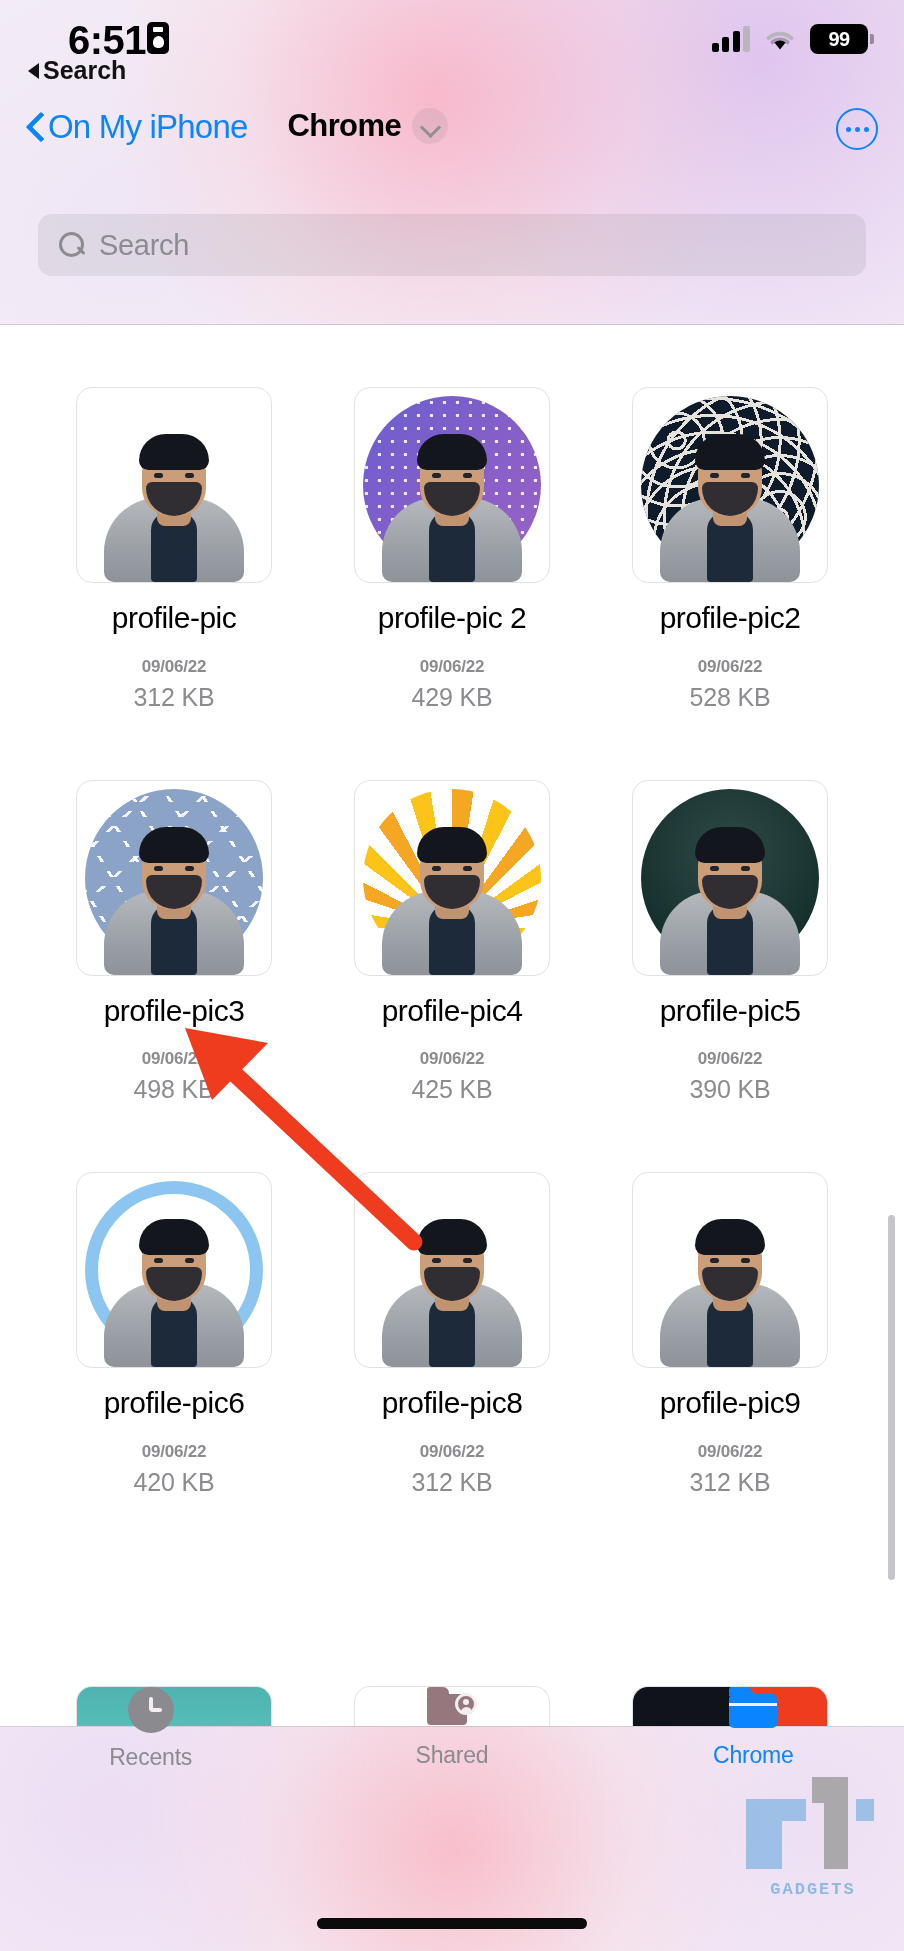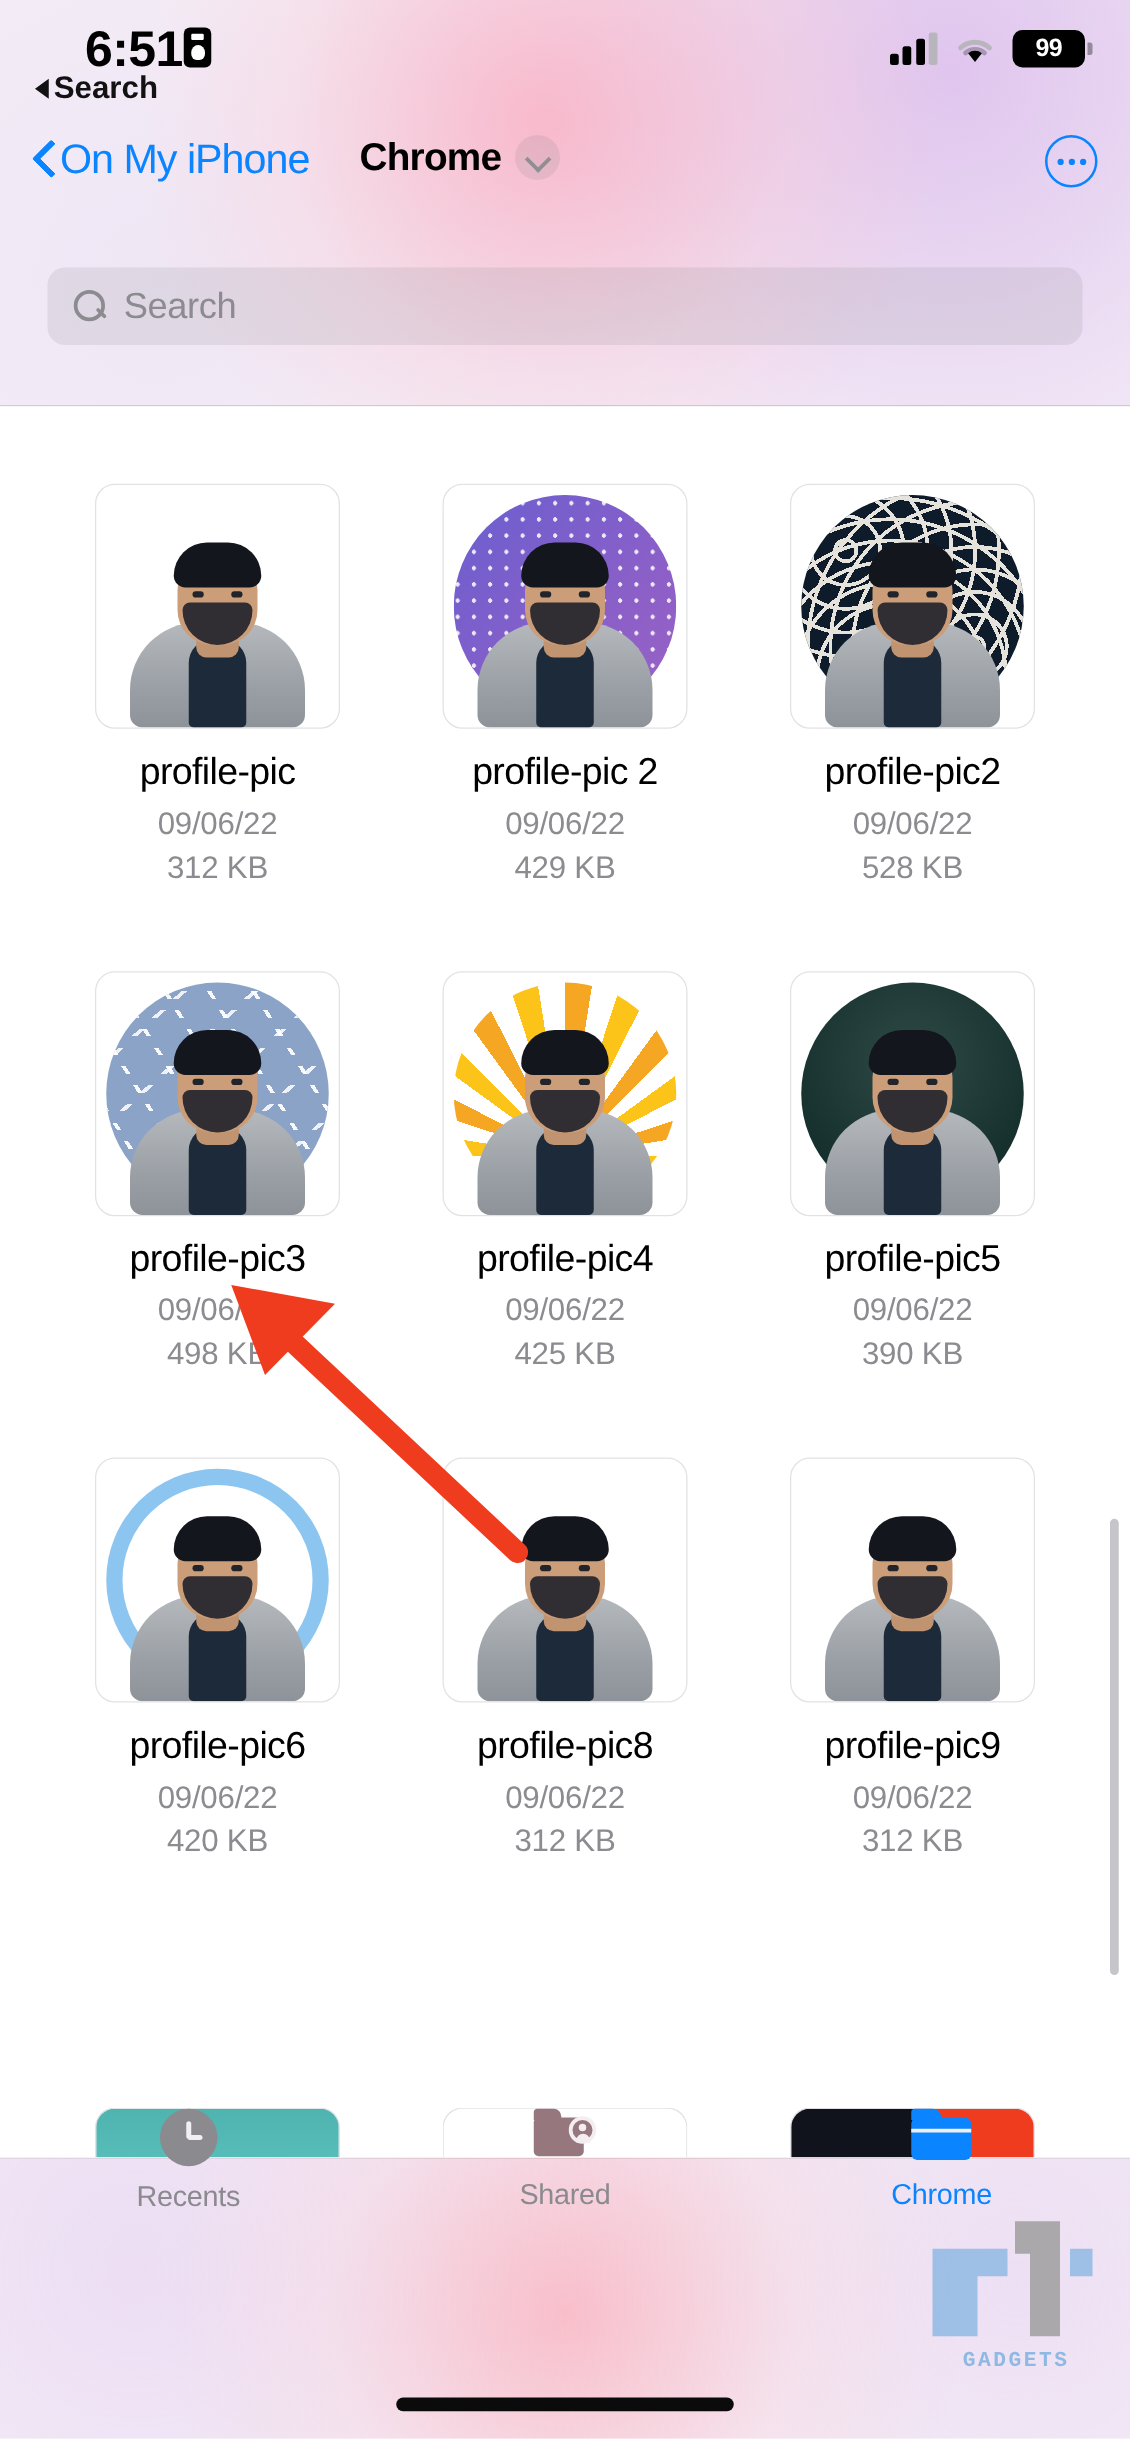--- a/index.html
+++ b/index.html
@@ -374,25 +374,26 @@
   .fname {
     margin-top: 18px;
     font-size: 30px;
     color: #000;
     text-align: center;
     letter-spacing: -0.5px;
     line-height: 1.15;
     white-space: nowrap;
   }
   .fdate {
-    margin-top: 9px;
-    font-size: 25px;
+    margin-top: 21px;
+    font-size: 17px;
     color: #8b8b90;
     text-align: center;
     letter-spacing: -0.2px;
+    font-weight: bold;
   }
   .fsize {
     margin-top: 6px;
     font-size: 25px;
     color: #8b8b90;
     text-align: center;
     letter-spacing: -0.2px;
   }
 
   

